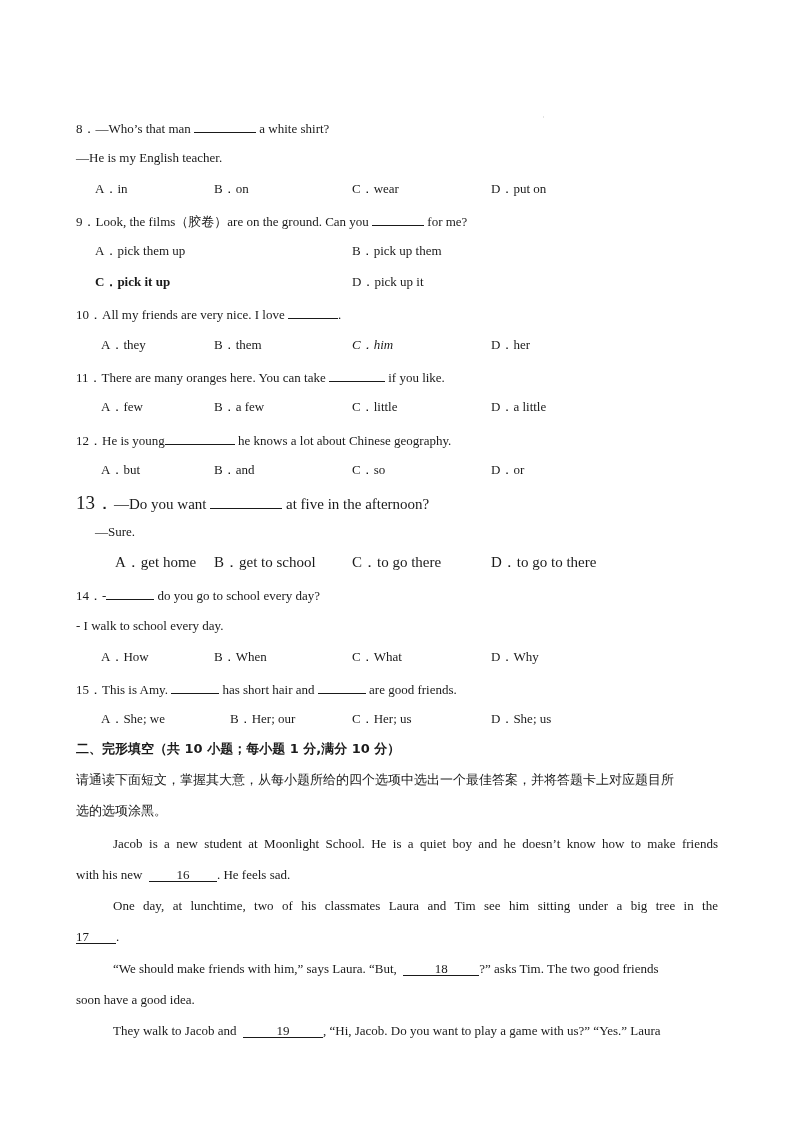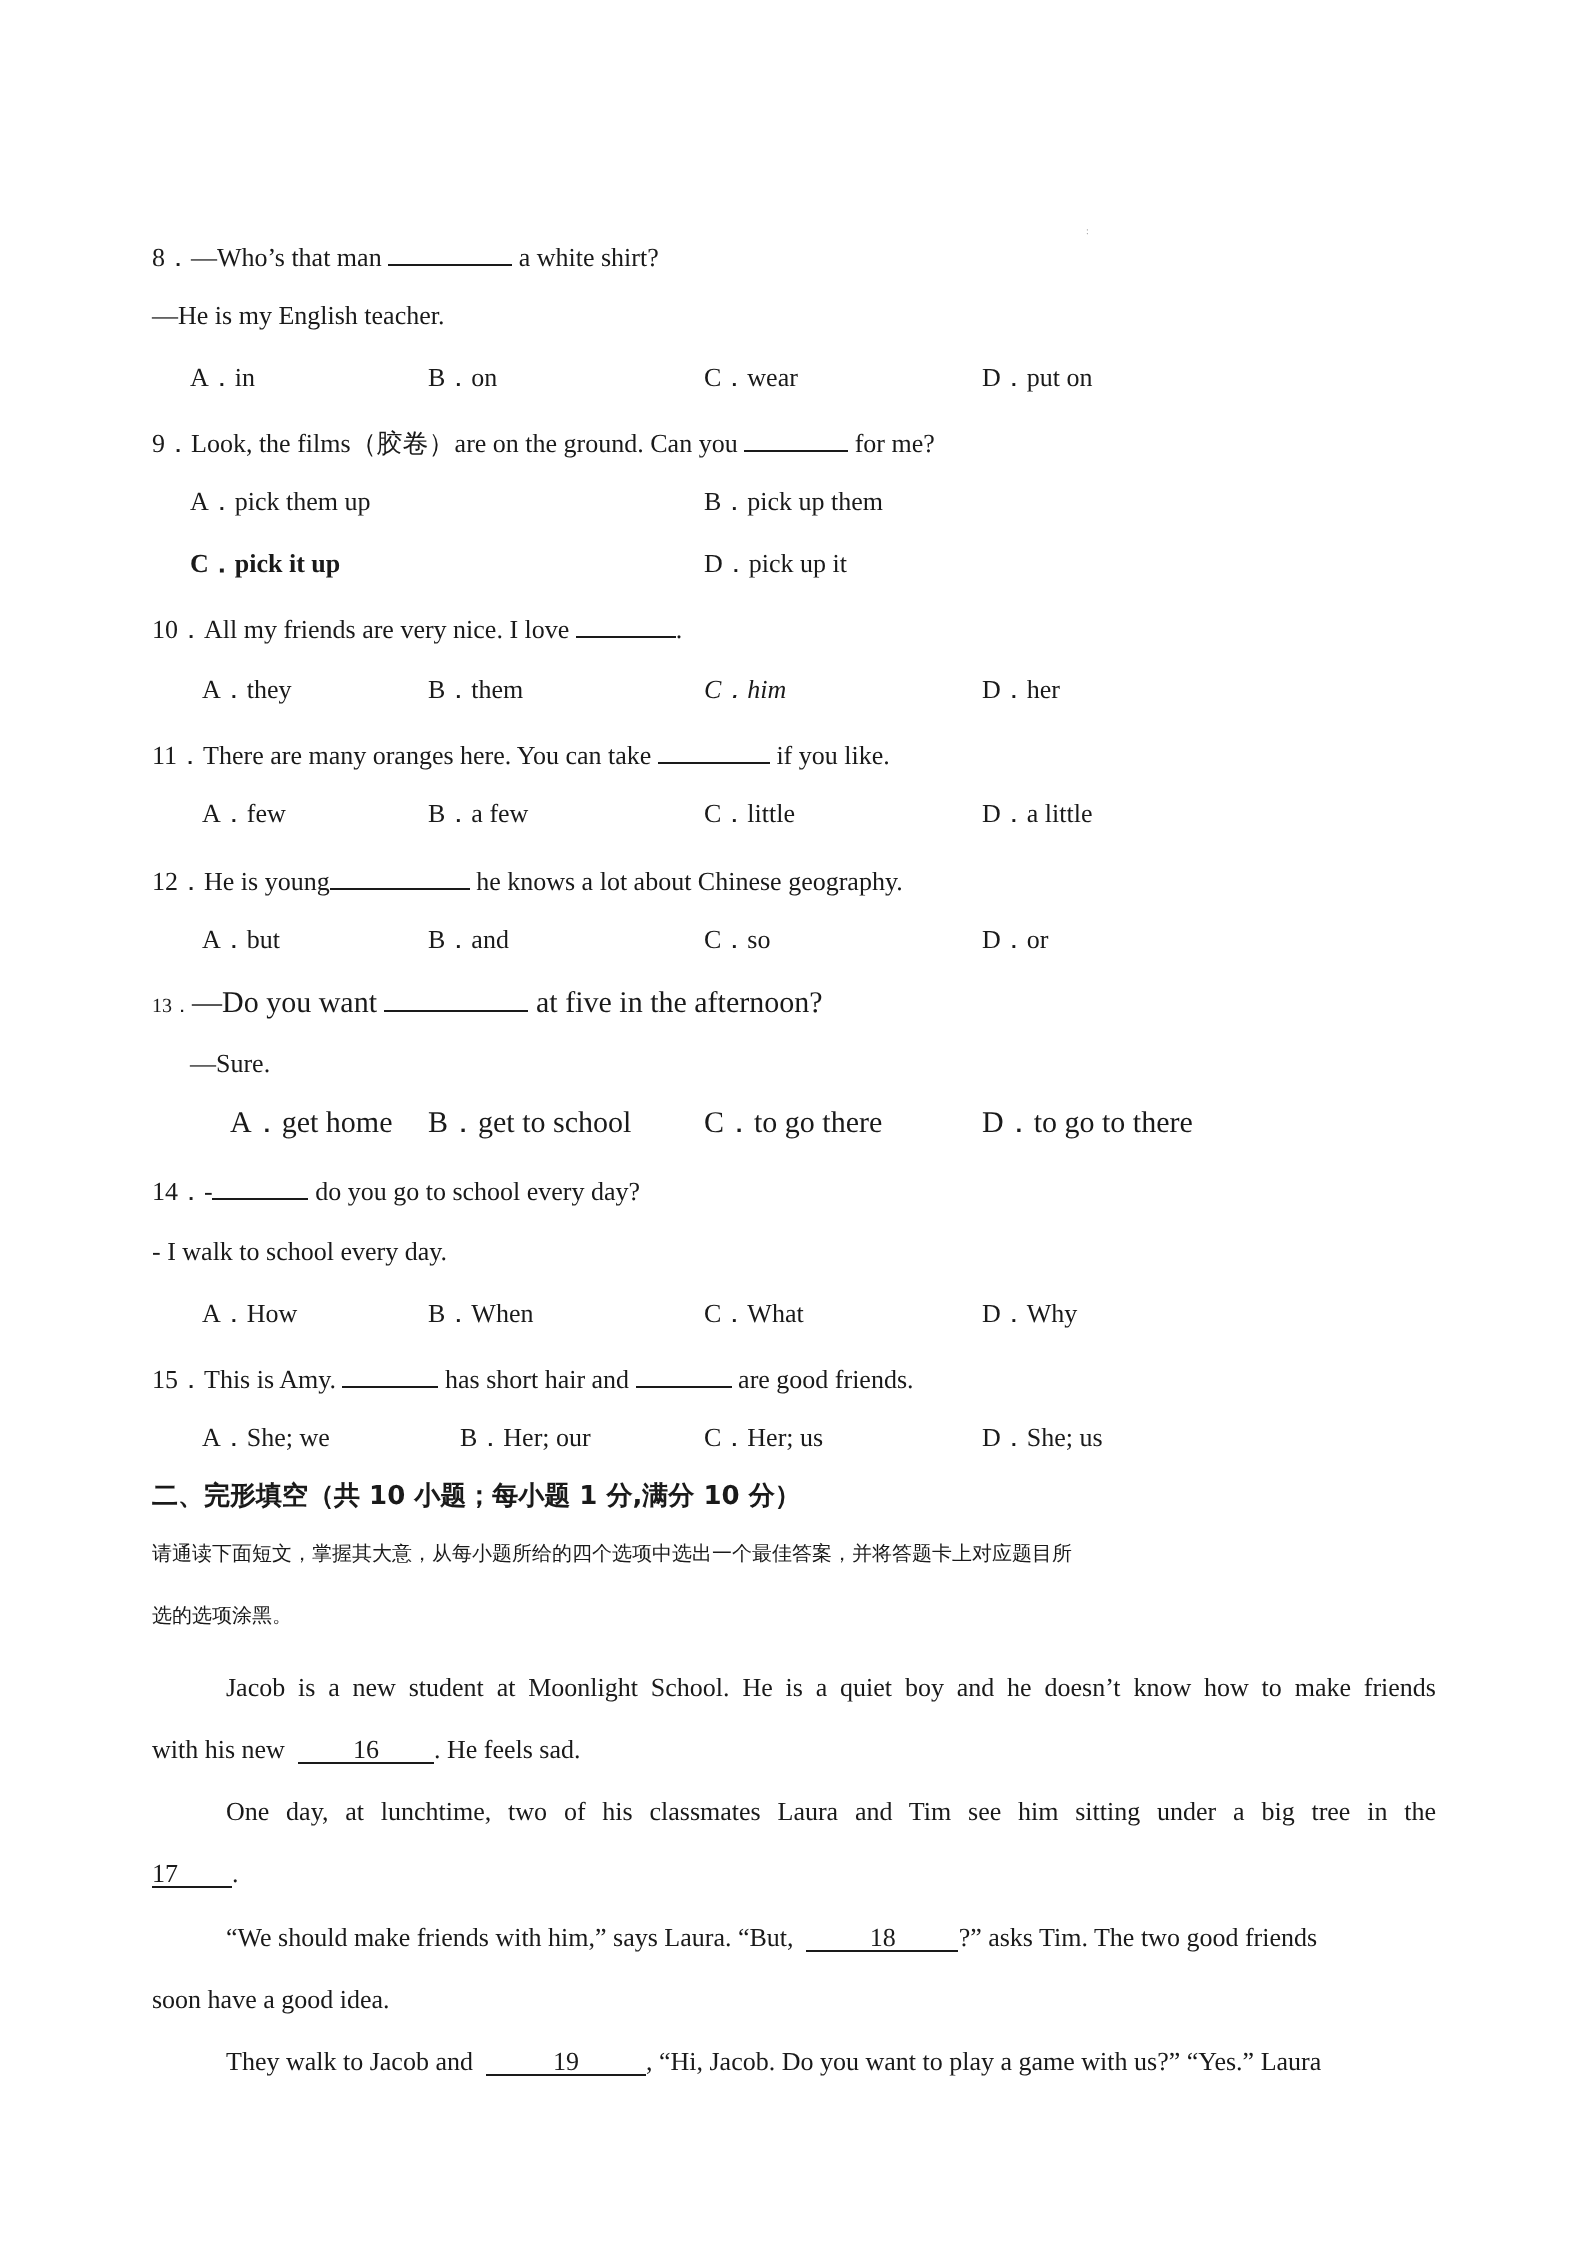--- a/index.html
+++ b/index.html
@@ -6,21 +6,21 @@
   body {
     width: 793px; height: 1122px; position: relative; overflow: hidden;
     font-family: "Liberation Serif", "DejaVu Serif", serif;
     color: #1a1a1a;
     font-size: 13px;
   }
   .line { position: absolute; white-space: nowrap; line-height: 1; }
   .opt { position: absolute; white-space: nowrap; line-height: 1; }
   .big { font-size: 15px; }
   .bold-cn { font-family: "DejaVu Sans", sans-serif; font-weight: bold; font-size: 13px; }
-  .cn { font-family: "DejaVu Sans", sans-serif; font-size: 10px; }
+  .cn { font-family: "DejaVu Sans", sans-serif; font-size: 13px; }
   .blank { display: inline-block; border-bottom: 1px solid #1a1a1a; height: 12px; vertical-align: baseline; text-align: center; }
   .numblank { display: inline-block; border-bottom: 1px solid #1a1a1a; text-align: center; line-height: 1; }
   .justify { position: absolute; left: 76px; width: 642px; text-align: justify; text-align-last: justify; white-space: normal; line-height: 1; }
   .mark { position: absolute; left: 543px; top: 114px; font-size: 5px; color: #999; }
 </style>
 </head>
 <body>
 
 <div class="mark">:</div>
 
@@ -59,21 +59,21 @@
 
 <div class="line" style="left:76px; top:432px;">
   <span>12．</span><span>He is young</span><span class="blank" style="width:70px;"></span><span> he knows a lot about Chinese geography.</span>
 </div>
 <div class="opt" style="left:101px; top:463px;text-align:center;">A．but</div>
 <div class="opt" style="left:214px; top:463px;">B．and</div>
 <div class="opt" style="left:352px; top:463px;">C．so</div>
 <div class="opt" style="left:491px; top:463px;">D．or</div>
 
 <div class="line big" style="left:76px; top:493px;">
-  <span style="font-size:10px;text-align:center;">13．</span><span>—Do you want </span><span class="blank" style="width:72px;"></span><span> at five in the afternoon?</span>
+  <span style="font-size:19px;text-align:center;">13．</span><span>—Do you want </span><span class="blank" style="width:72px;"></span><span> at five in the afternoon?</span>
 </div>
 <div class="line" style="left:95px; top:525px;">—Sure.</div>
 <div class="opt big" style="left:115px; top:555px;">A．get home</div>
 <div class="opt big" style="left:214px; top:555px;">B．get to school</div>
 <div class="opt big" style="left:352px; top:555px;">C．to go there</div>
 <div class="opt big" style="left:491px; top:555px;">D．to go to there</div>
 
 <div class="line" style="left:76px; top:587px;">
   <span>14．</span><span>-</span><span class="blank" style="width:48px;"></span><span> do you go to school every day?</span>
 </div>

